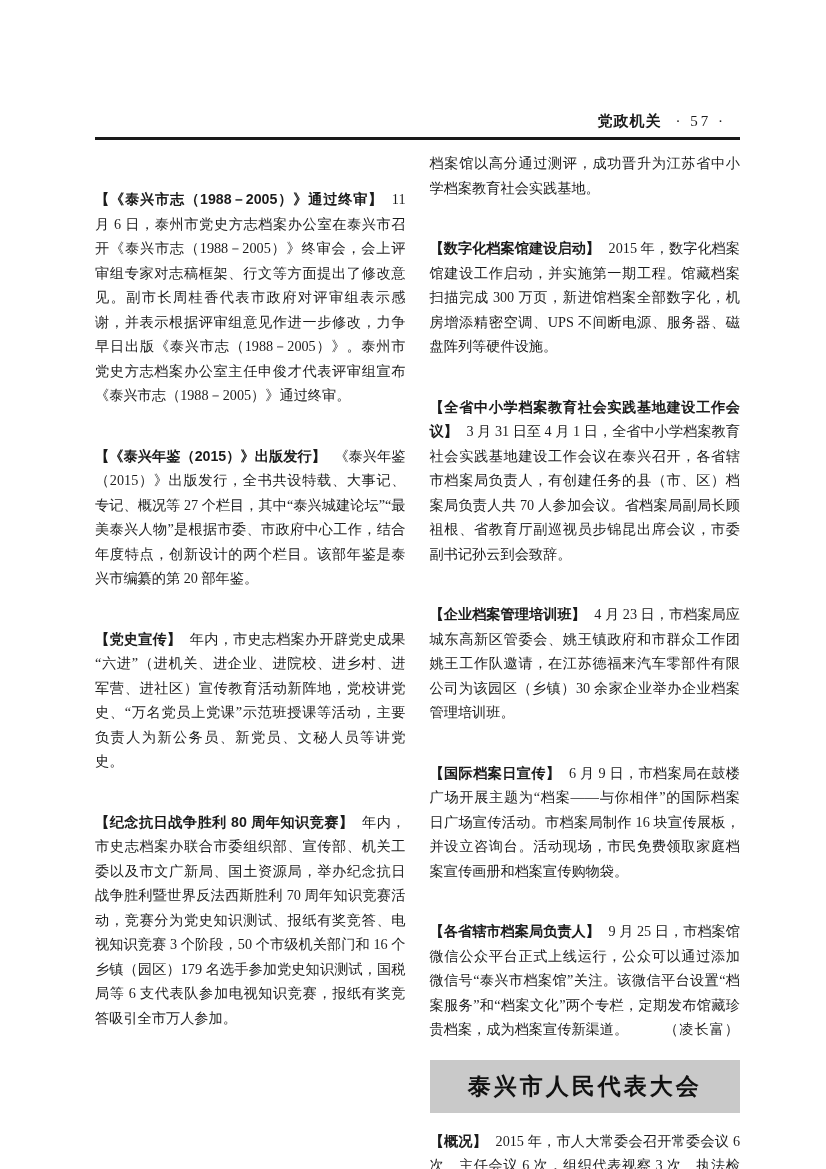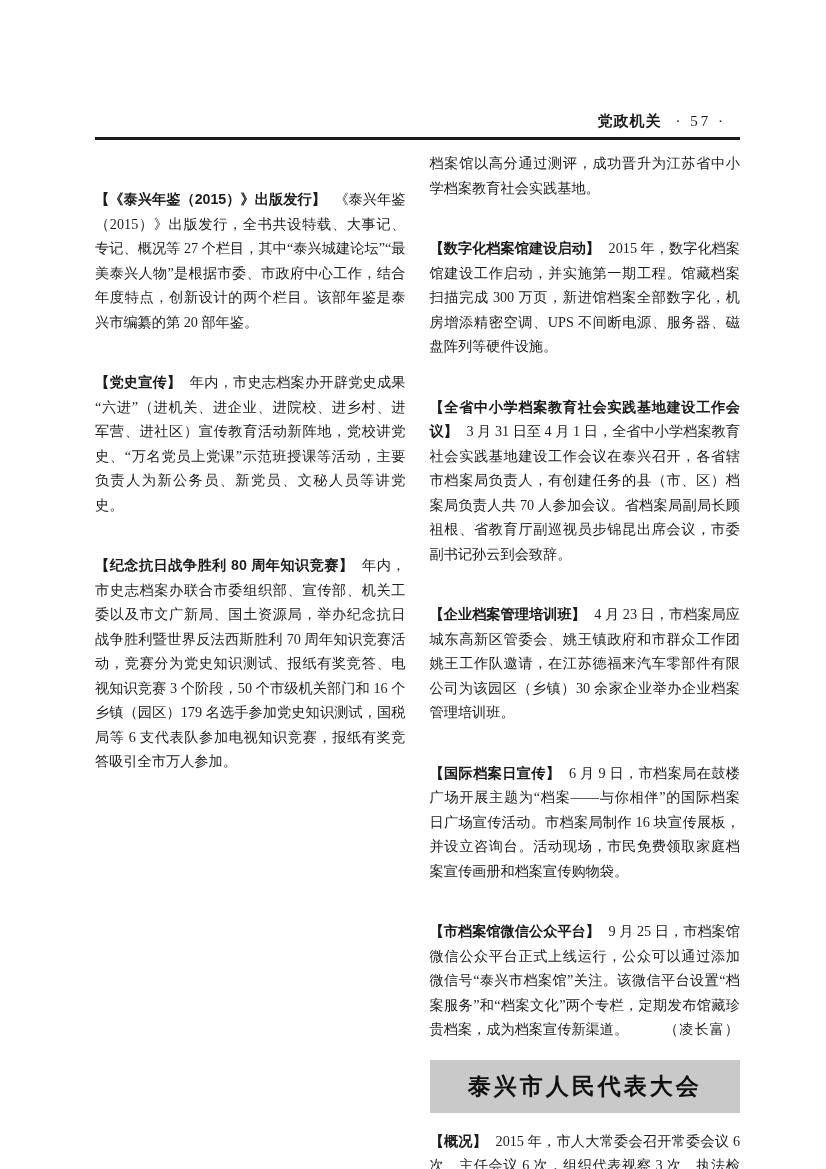--- a/index.html
+++ b/index.html
@@ -81,41 +81,42 @@
   <header class="page-header">
     <span class="hdr-label">党政机关</span><span class="hdr-page">· 57 ·</span>
   </header>
   <div class="rule"></div>
 
   <div class="columns">
 
     <div class="col">
 
 
+      <p class="para sec"><b class="h">【《泰兴市志（1988－2005）》通过终审】</b><span>11 月 6 日，泰州市党史方志档案办公室在泰兴市召开《泰兴市志（1988－2005）》终审会，会上评审组专家对志稿框架、行文等方面提出了修改意见。副市长周桂香代表市政府对评审组表示感谢，并表示根据评审组意见作进一步修改，力争早日出版《泰兴市志（1988－2005）》。泰州市党史方志档案办公室主任申俊才代表评审组宣布《泰兴市志（1988－2005）》通过终审。</span></p>
 
       <p class="para sec"><b class="h">【《泰兴年鉴（2015）》出版发行】</b><span>《泰兴年鉴（2015）》出版发行，全书共设特载、大事记、专记、概况等 27 个栏目，其中“泰兴城建论坛”“最美泰兴人物”是根据市委、市政府中心工作，结合年度特点，创新设计的两个栏目。该部年鉴是泰兴市编纂的第 20 部年鉴。</span></p>
 
       <p class="para sec"><b class="h">【党史宣传】</b><span>年内，市史志档案办开辟党史成果“六进”（进机关、进企业、进院校、进乡村、进军营、进社区）宣传教育活动新阵地，党校讲党史、“万名党员上党课”示范班授课等活动，主要负责人为新公务员、新党员、文秘人员等讲党史。</span></p>
 
       <p class="para sec"><b class="h">【纪念抗日战争胜利 80 周年知识竞赛】</b><span>年内，市史志档案办联合市委组织部、宣传部、机关工委以及市文广新局、国土资源局，举办纪念抗日战争胜利暨世界反法西斯胜利 70 周年知识竞赛活动，竞赛分为党史知识测试、报纸有奖竞答、电视知识竞赛 3 个阶段，50 个市级机关部门和 16 个乡镇（园区）179 名选手参加党史知识测试，国税局等 6 支代表队参加电视知识竞赛，报纸有奖竞答吸引全市万人参加。</span></p>
 
     </div>
 
     <div class="col">
       <p class="para">档案馆以高分通过测评，成功晋升为江苏省中小学档案教育社会实践基地。</p>
 
       <p class="para sec"><b class="h">【数字化档案馆建设启动】</b><span>2015 年，数字化档案馆建设工作启动，并实施第一期工程。馆藏档案扫描完成 300 万页，新进馆档案全部数字化，机房增添精密空调、UPS 不间断电源、服务器、磁盘阵列等硬件设施。</span></p>
 
       <p class="para sec"><b class="h">【全省中小学档案教育社会实践基地建设工作会议】</b><span>3 月 31 日至 4 月 1 日，全省中小学档案教育社会实践基地建设工作会议在泰兴召开，各省辖市档案局负责人，有创建任务的县（市、区）档案局负责人共 70 人参加会议。省档案局副局长顾祖根、省教育厅副巡视员步锦昆出席会议，市委副书记孙云到会致辞。</span></p>
 
       <p class="para sec"><b class="h">【企业档案管理培训班】</b><span>4 月 23 日，市档案局应城东高新区管委会、姚王镇政府和市群众工作团姚王工作队邀请，在江苏德福来汽车零部件有限公司为该园区（乡镇）30 余家企业举办企业档案管理培训班。</span></p>
 
       <p class="para sec"><b class="h">【国际档案日宣传】</b><span>6 月 9 日，市档案局在鼓楼广场开展主题为“档案——与你相伴”的国际档案日广场宣传活动。市档案局制作 16 块宣传展板，并设立咨询台。活动现场，市民免费领取家庭档案宣传画册和档案宣传购物袋。</span></p>
 
-      <p class="para sec"><b class="h">【市档案馆微信公众平台】</b><span>9 月 25 日，市档案馆微信公众平台正式上线运行，公众可以通过添加微信号“泰兴市档案馆”关注。该微信平台设置“档案服务”和“档案文化”两个专栏，定期发布馆藏珍贵档案，成为档案宣传新渠道。</span><span class="byline">（凌长富）</span></p>
+      <p class="para sec"><b class="h">【各省辖市档案局负责人】</b><span>9 月 25 日，市档案馆微信公众平台正式上线运行，公众可以通过添加微信号“泰兴市档案馆”关注。该微信平台设置“档案服务”和“档案文化”两个专栏，定期发布馆藏珍贵档案，成为档案宣传新渠道。</span><span class="byline">（凌长富）</span></p>
 
       <div class="banner">
           <span>泰兴市人民代表大会</span>
         </div>
 
       <p class="para"><b class="h">【概况】</b><span>2015 年，市人大常委会召开常委会议 6 次、主任会议 6 次，组织代表视察 3 次、执法检查 1 次，开展专题询问 2 次、听取和审议“一府两院”工作报告 29 项、做出决定决议 8 项、备案审查规范性文件 2 件，依法任免国家机关工作人员 60 人次。</span></p>
 
     </div>
 
   </div>

